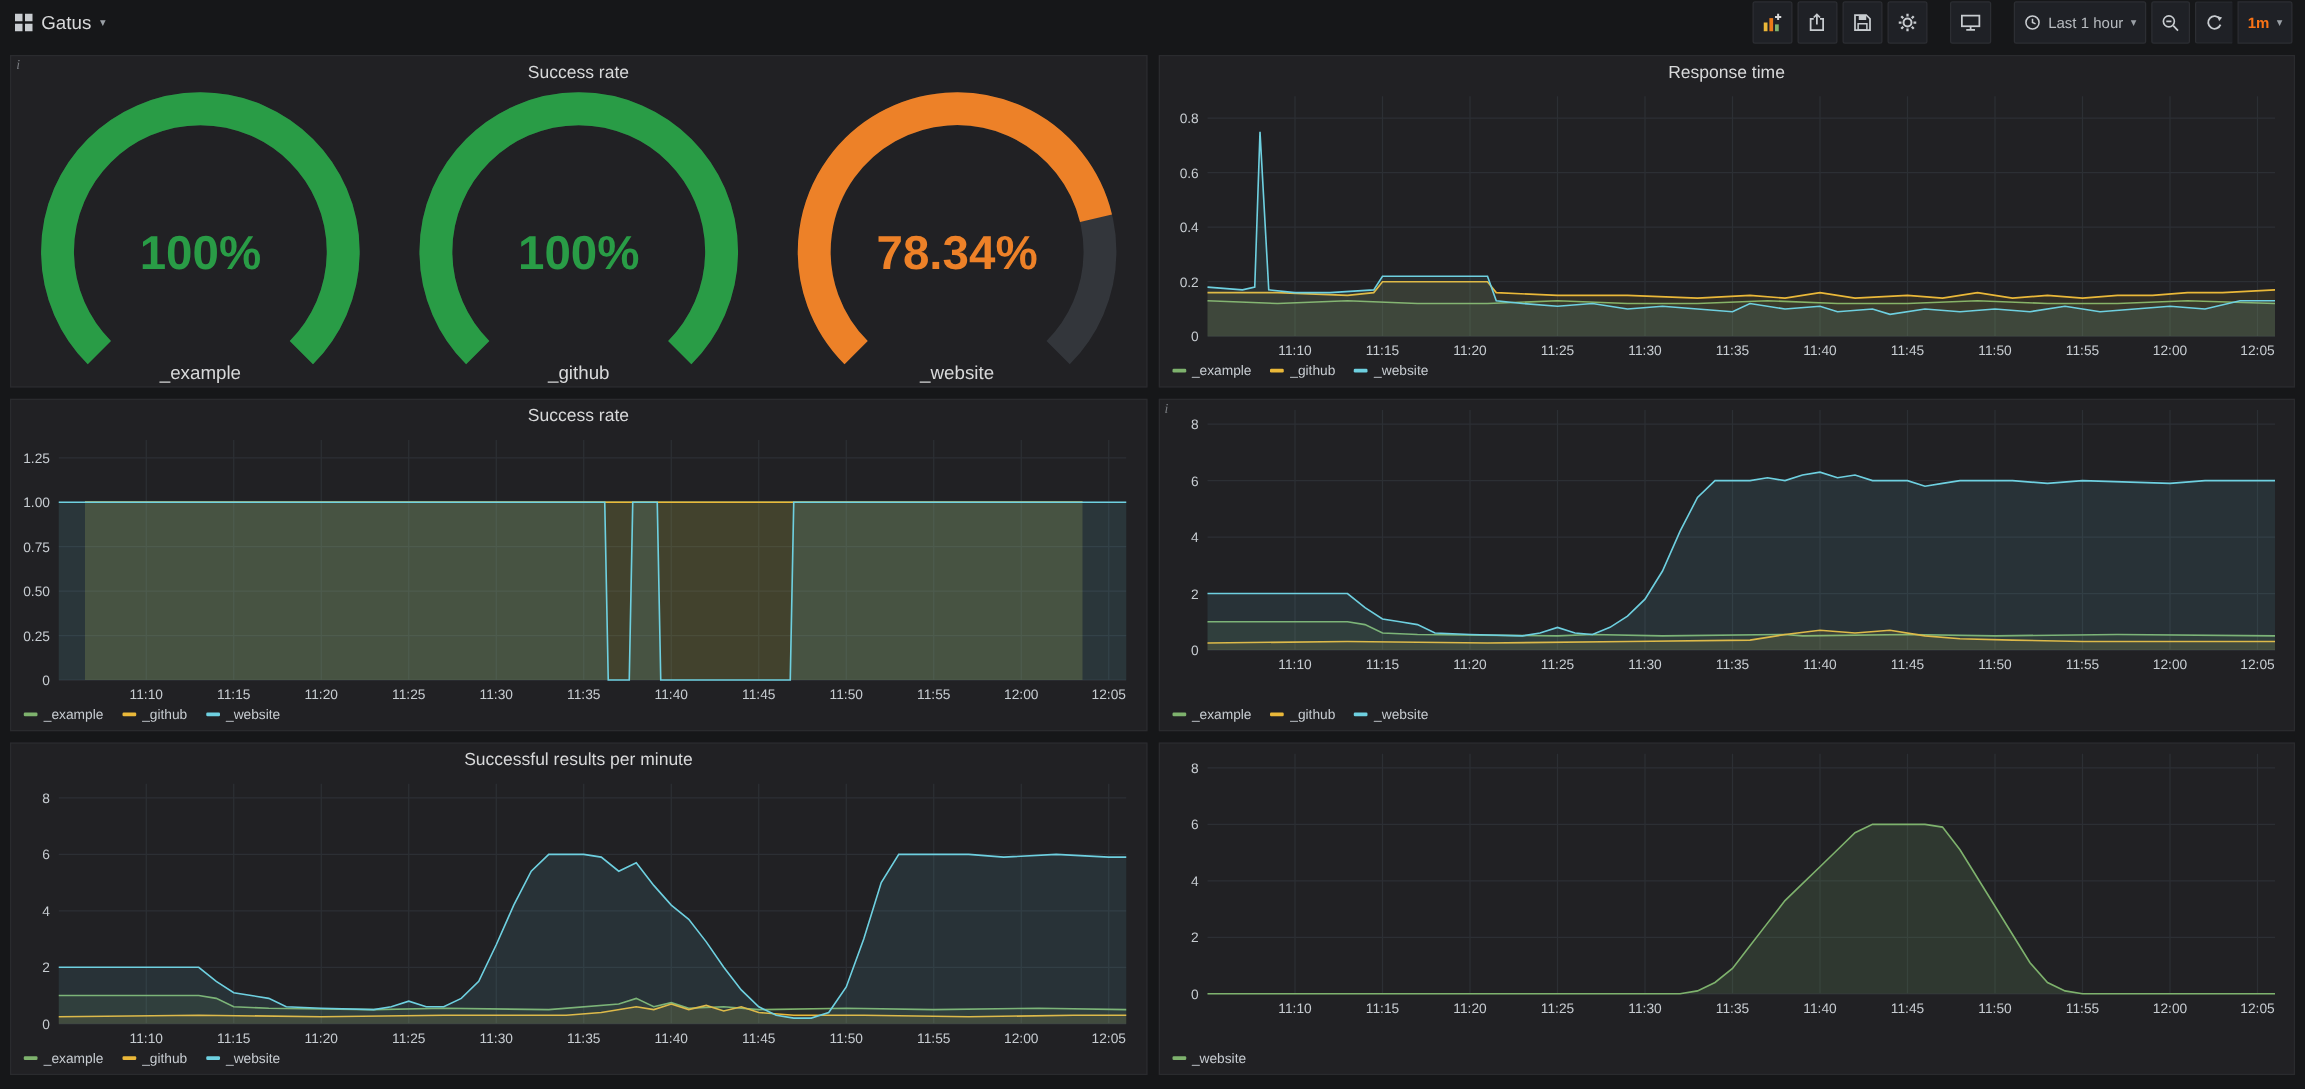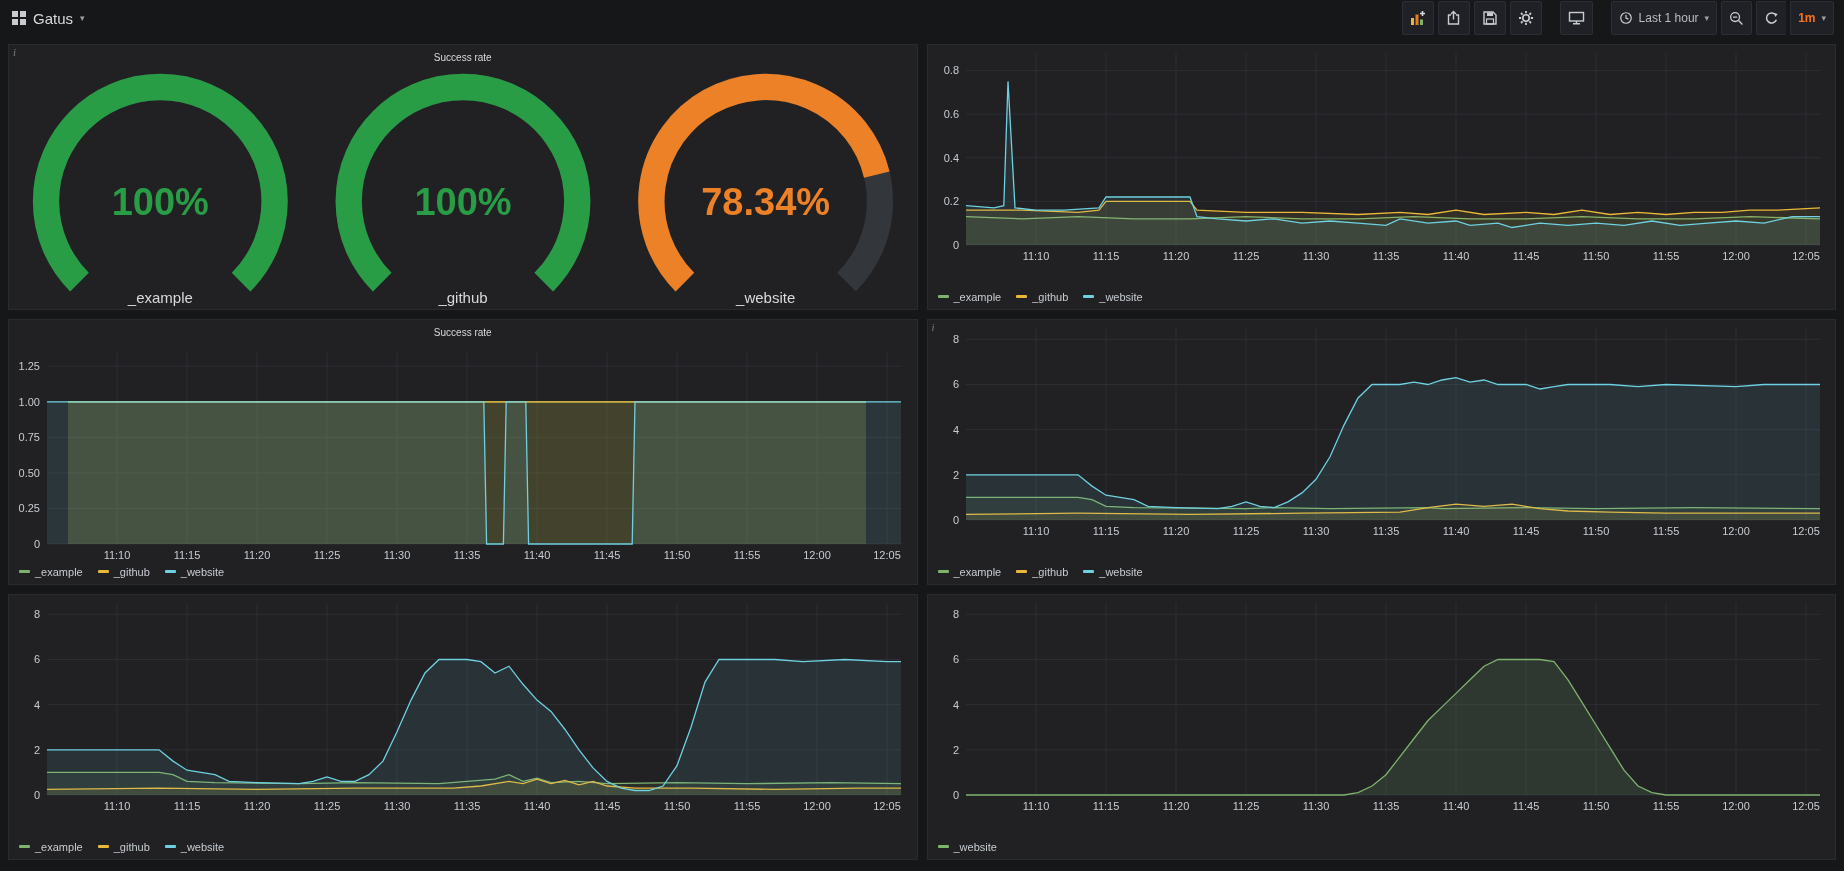--- a/index.html
+++ b/index.html
@@ -17,21 +17,21 @@
   .nav-btn{height:26px;min-width:28px;display:flex;align-items:center;justify-content:center;gap:6px;background:#1f2126;border:1px solid #2c2e33;border-radius:2px;color:#b8bcc0;font-size:12px;cursor:pointer;padding:16px 7px;font-family:inherit;white-space:nowrap}
   .nav-gap{width:10px}
   .joined-left{border-top-right-radius:0;border-bottom-right-radius:0;border-right:none}
   .joined-right{border-top-left-radius:0;border-bottom-left-radius:0}
   .interval{color:#f97316;font-weight:bold}
   
   .dashboard{display:grid;grid-template-columns:1fr 1fr;grid-template-rows:repeat(3,266px);gap:9px;padding:8px}
   .panel{background:#212124;border:1px solid #2a2b2e;position:relative;display:flex;flex-direction:column;overflow:hidden}
   .corner-info{position:absolute;top:1px;left:4px;font-size:11px;color:#7a7d82;font-style:italic;font-family:"Liberation Serif",serif;z-index:2;cursor:pointer}
   .panel-header{flex:0 0 24px;display:flex;align-items:center;justify-content:center;cursor:pointer}
-  .panel-title{font-size:10px;font-weight:500;color:#d8d9da}
+  .panel-title{font-size:14px;font-weight:500;color:#d8d9da}
   .panel-body{flex:1;min-height:0;position:relative}
   .panel-legend{flex:0 0 20px;display:flex;align-items:center;gap:15px;padding:0 0 5px 10px}
   .legend-item{display:flex;align-items:center;gap:5px;font-size:11px;color:#c7ccd1;cursor:pointer}
   .legend-swatch{width:11px;height:3px;border-radius:1px;display:inline-block}
 </style>
 </head>
 <body>
 
 <header class="navbar">
   <div class="nav-left">
@@ -130,20 +130,23 @@
           <text x="454" y="146.28571428571428" text-anchor="middle" fill="#299c46" font-size="38" font-weight="bold">100%</text>
           <text x="454" y="234" text-anchor="middle" fill="#d8d9da" font-size="15">_github</text>
           <path d="M 675.9 213.1 A 114.28571428571429 114.28571428571429 0 1 1 837.5 213.1" fill="none" stroke="#33363b" stroke-width="26.3"></path>
           <path d="M 675.9 213.1 A 114.28571428571429 114.28571428571429 0 1 1 867.8 105.6" fill="none" stroke="#ED8128" stroke-width="26.3"></path>
           <text x="756.6666666666667" y="146.28571428571428" text-anchor="middle" fill="#ED8128" font-size="38" font-weight="bold">78.34%</text>
           <text x="756.6666666666667" y="234" text-anchor="middle" fill="#d8d9da" font-size="15">_website</text>
         </svg></div>
   </section>
 
   <section class="panel">
+    <div class="panel-header">
+      <span class="panel-title">Response time</span>
+    </div>
     <div class="panel-body"><svg width="908" height="220">
           <line x1="38" y1="200" x2="892" y2="200" stroke="#2c2f34"></line>
           <text x="31" y="204" text-anchor="end" fill="#c7ccd1" font-size="11">0</text>
           <line x1="38" y1="156.36363636363637" x2="892" y2="156.36363636363637" stroke="#2c2f34"></line>
           <text x="31" y="160.36363636363637" text-anchor="end" fill="#c7ccd1" font-size="11">0.2</text>
           <line x1="38" y1="112.72727272727272" x2="892" y2="112.72727272727272" stroke="#2c2f34"></line>
           <text x="31" y="116.72727272727272" text-anchor="end" fill="#c7ccd1" font-size="11">0.4</text>
           <line x1="38" y1="69.0909090909091" x2="892" y2="69.0909090909091" stroke="#2c2f34"></line>
           <text x="31" y="73.0909090909091" text-anchor="end" fill="#c7ccd1" font-size="11">0.6</text>
           <line x1="38" y1="25.45454545454544" x2="892" y2="25.45454545454544" stroke="#2c2f34"></line>
@@ -313,20 +316,23 @@
           <span>_github</span>
         </span>
         <span class="legend-item">
           <span class="legend-swatch" style="background: rgb(110, 208, 224);"></span>
           <span>_website</span>
         </span>
       </div>
   </section>
 
   <section class="panel">
+    <div class="panel-header">
+      <span class="panel-title">Successful results per minute</span>
+    </div>
     <div class="panel-body"><svg width="908" height="220">
           <line x1="38" y1="200" x2="892" y2="200" stroke="#2c2f34"></line>
           <text x="31" y="204" text-anchor="end" fill="#c7ccd1" font-size="11">0</text>
           <line x1="38" y1="154.8235294117647" x2="892" y2="154.8235294117647" stroke="#2c2f34"></line>
           <text x="31" y="158.8235294117647" text-anchor="end" fill="#c7ccd1" font-size="11">2</text>
           <line x1="38" y1="109.64705882352942" x2="892" y2="109.64705882352942" stroke="#2c2f34"></line>
           <text x="31" y="113.64705882352942" text-anchor="end" fill="#c7ccd1" font-size="11">4</text>
           <line x1="38" y1="64.47058823529412" x2="892" y2="64.47058823529412" stroke="#2c2f34"></line>
           <text x="31" y="68.47058823529412" text-anchor="end" fill="#c7ccd1" font-size="11">6</text>
           <line x1="38" y1="19.29411764705884" x2="892" y2="19.29411764705884" stroke="#2c2f34"></line>

